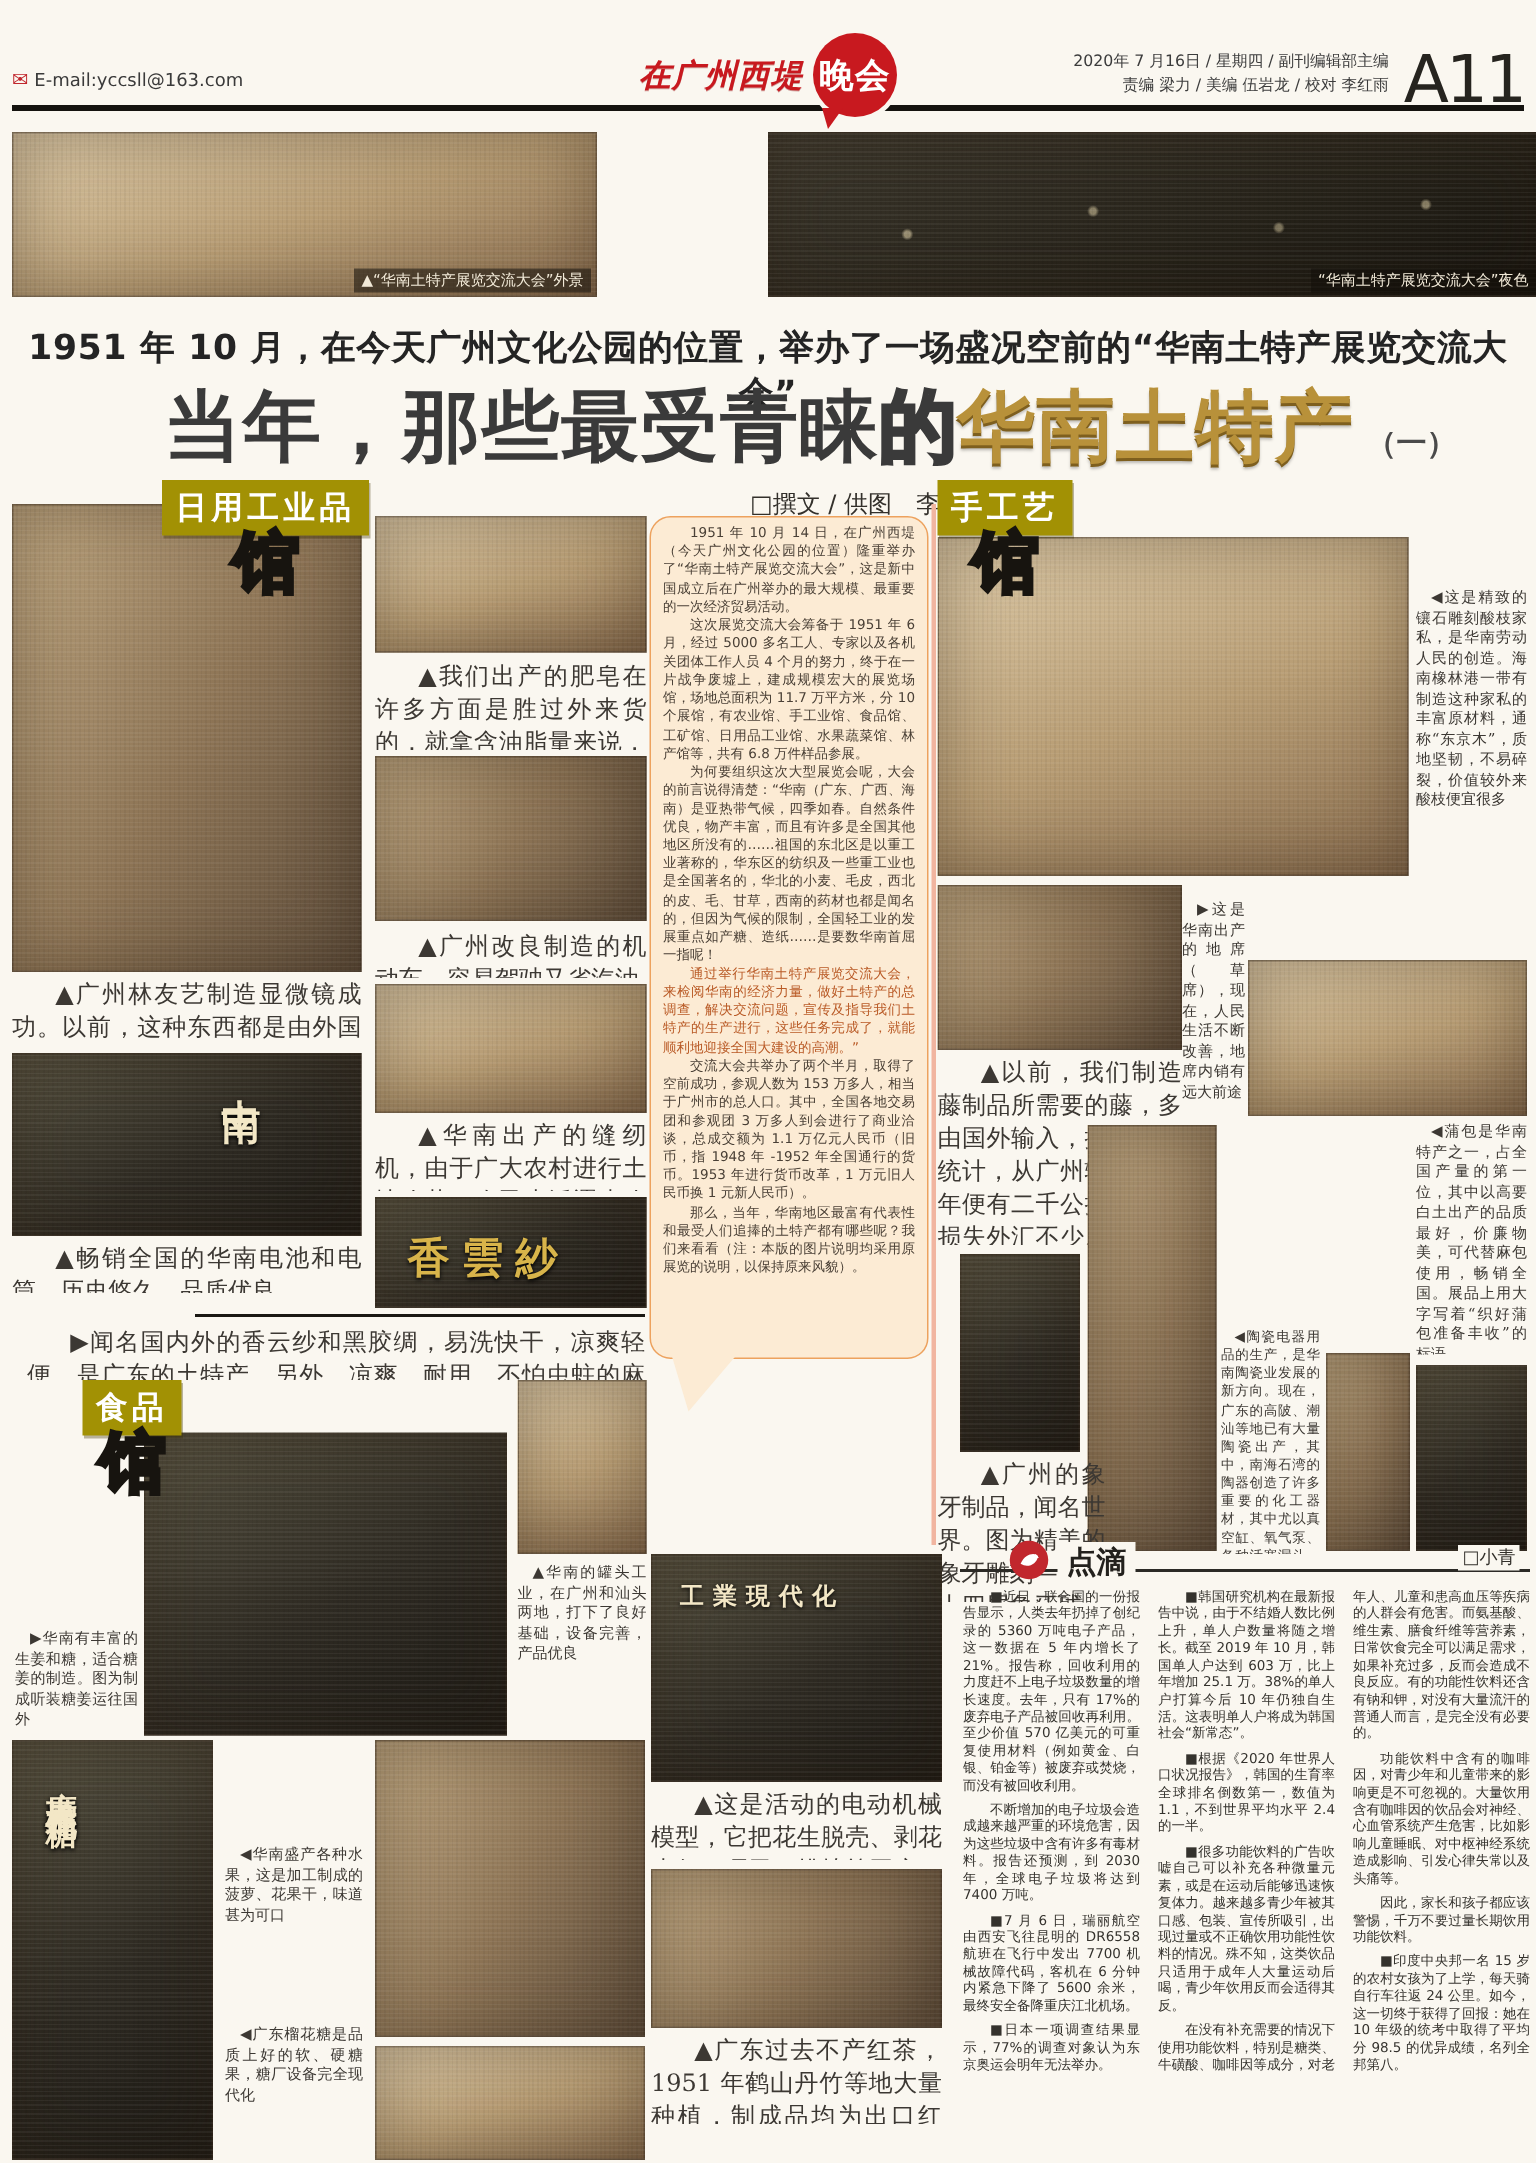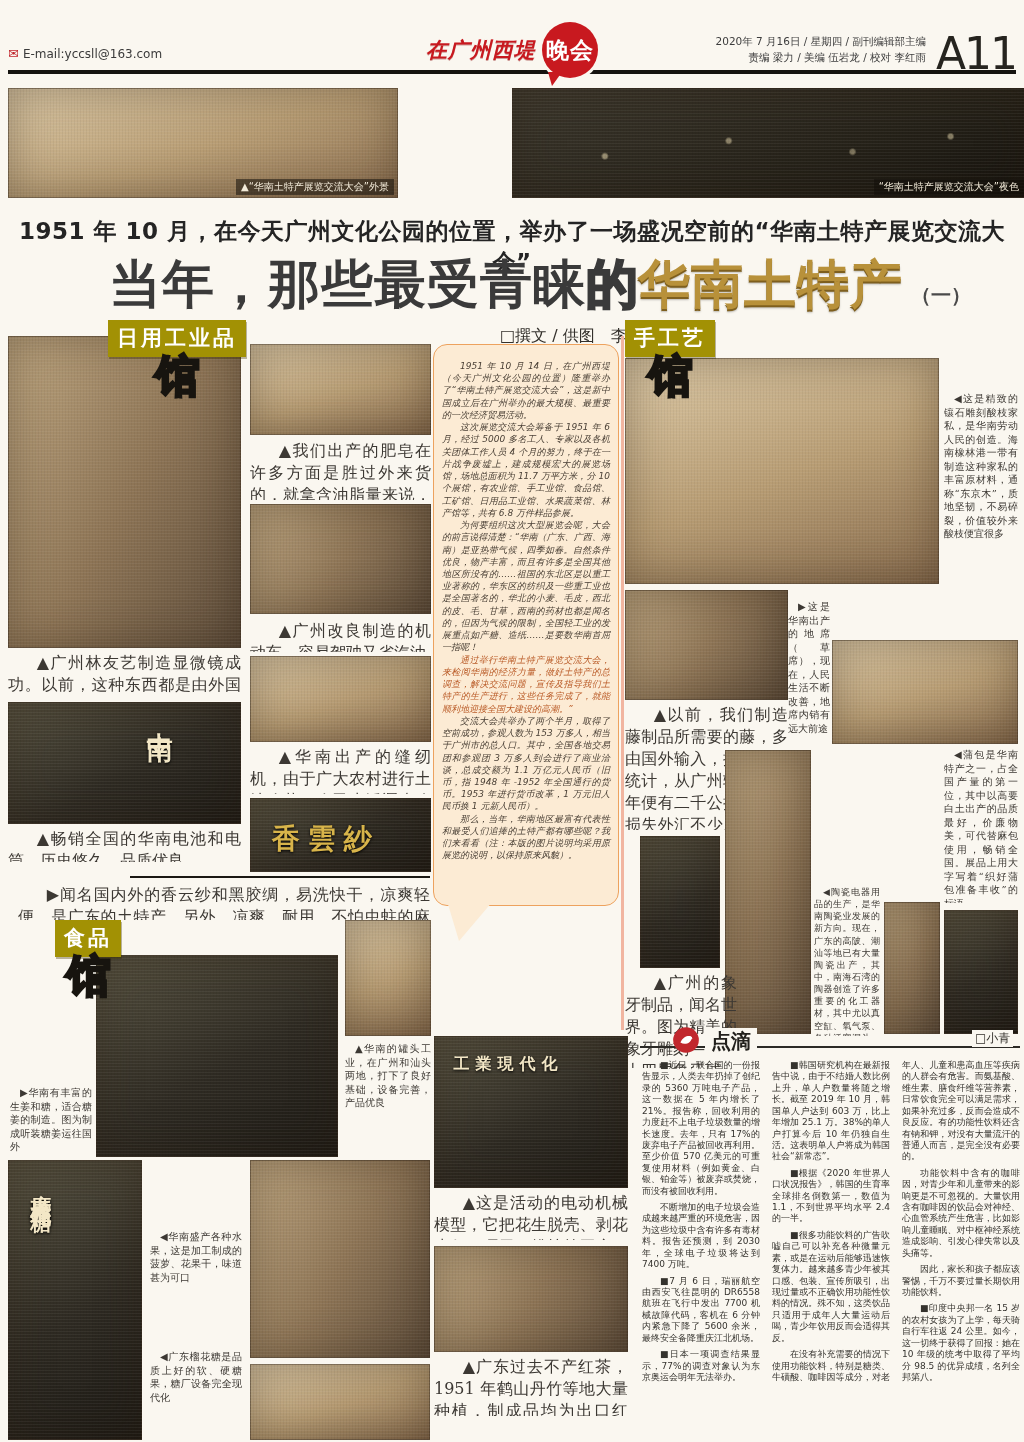--- a/index.html
+++ b/index.html
@@ -50,21 +50,21 @@
   .hl-gold{font-size:52px;color:#b8913a;text-shadow:0 2px 0 #7e5f1e,0 3px 2px rgba(0,0,0,.25);letter-spacing:1px;}
   .hl-num{font-size:20px;color:#4a4a4a;font-weight:bold;margin-left:8px;}
 
   
   .sec-tag{position:absolute;display:flex;align-items:center;z-index:4;flex-direction:column;}
   .sec-box{background:#a29104;color:#fff;font-weight:bold;font-size:21px;padding:4px 9px 5px;letter-spacing:3px;box-shadow:1px 2px 0 rgba(60,50,0,.35);}
   .sec-guan{font-size:44px;font-weight:900;color:#fff;-webkit-text-stroke:3px #17140f;line-height:.85;margin-left:1px;}
 
   
   .article{position:absolute;left:433px;top:344px;width:186px;height:562px;background:#fcebd4;
-           border:1px solid #eda25e;border-radius:14px;padding:15px 8px;box-sizing:border-box;overflow:hidden;font-style:italic;}
+           border:1px solid #eda25e;border-radius:14px;padding:5px 8px;box-sizing:border-box;overflow:hidden;}
   .article p{margin:0;text-indent:2em;font-size:9px;line-height:1.36;color:#4a4036;text-align:justify;}
   .article p.quote{color:#b95a26;}
   .article-tail{position:absolute;left:447px;top:901px;width:0;height:0;
                 border-left:12px solid transparent;border-right:34px solid transparent;border-top:40px solid #fcebd4;}
   .byline{position:absolute;left:500px;top:326px;font-size:16px;color:#33302b;}
 
   
   .caption{position:absolute;font-family:"DejaVu Serif","Liberation Serif",serif;color:#3c3833;
            font-size:16px;line-height:1.38;text-align:justify;text-indent:1.8em;overflow:hidden;}
   .caption.narrow{text-indent:1em;font-size:10px;line-height:1.35;}

